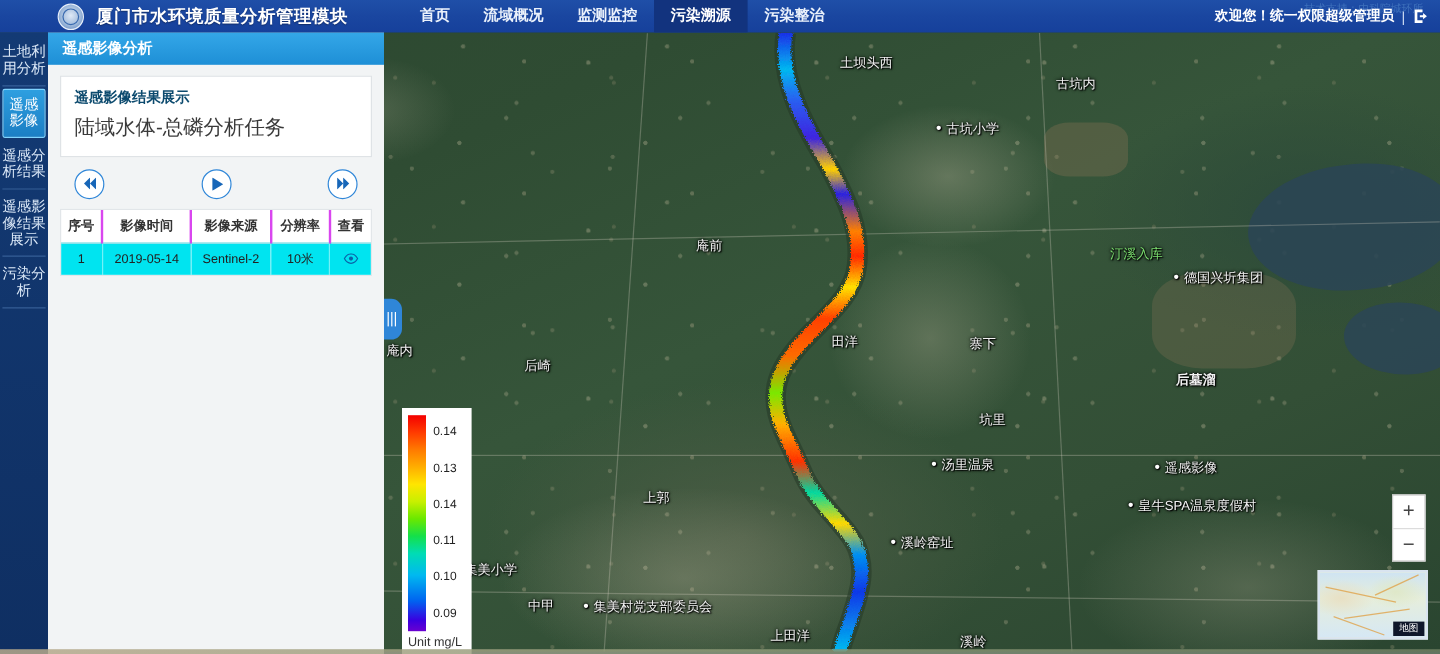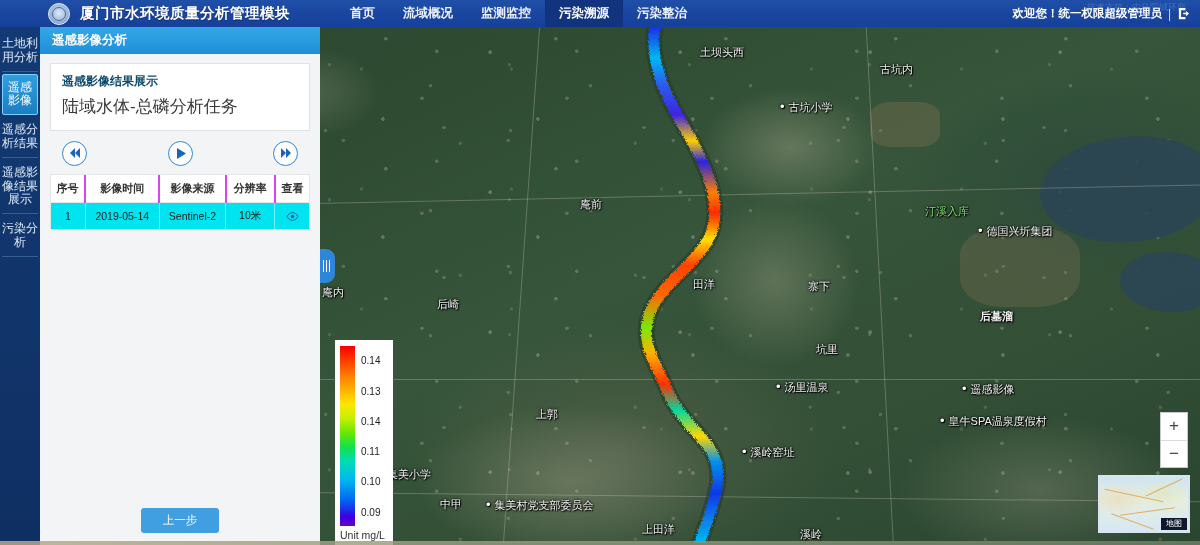--- a/index.html
+++ b/index.html
@@ -405,23 +405,20 @@
             <td>10米</td>
             <td><svg class="eye-icon" width="13" height="9" viewBox="0 0 13 9">
                 <path d="M6.5 0.6 C3 0.6 1 4.5 1 4.5 S3 8.4 6.5 8.4 S12 4.5 12 4.5 S10 0.6 6.5 0.6 Z" fill="none" stroke="#0a63a8" stroke-width="1"></path>
                 <circle cx="6.5" cy="4.5" r="1.7" fill="#0a63a8"></circle>
               </svg></td>
           </tr>
         </tbody>
     </table>
   </div>
 
-  <div class="panel-foot">
-    <button class="prev-btn">上一步</button>
-  </div>
 </div>
 
 <div class="sidebar">
   <div id="sidebar-items">
       <div class="side-item">土地利用分析</div>
       <div class="side-item active">遥感影像</div>
       <div class="side-item">遥感分析结果</div>
       <div class="side-item">遥感影像结果展示</div>
       <div class="side-item">污染分析</div>
     </div>

